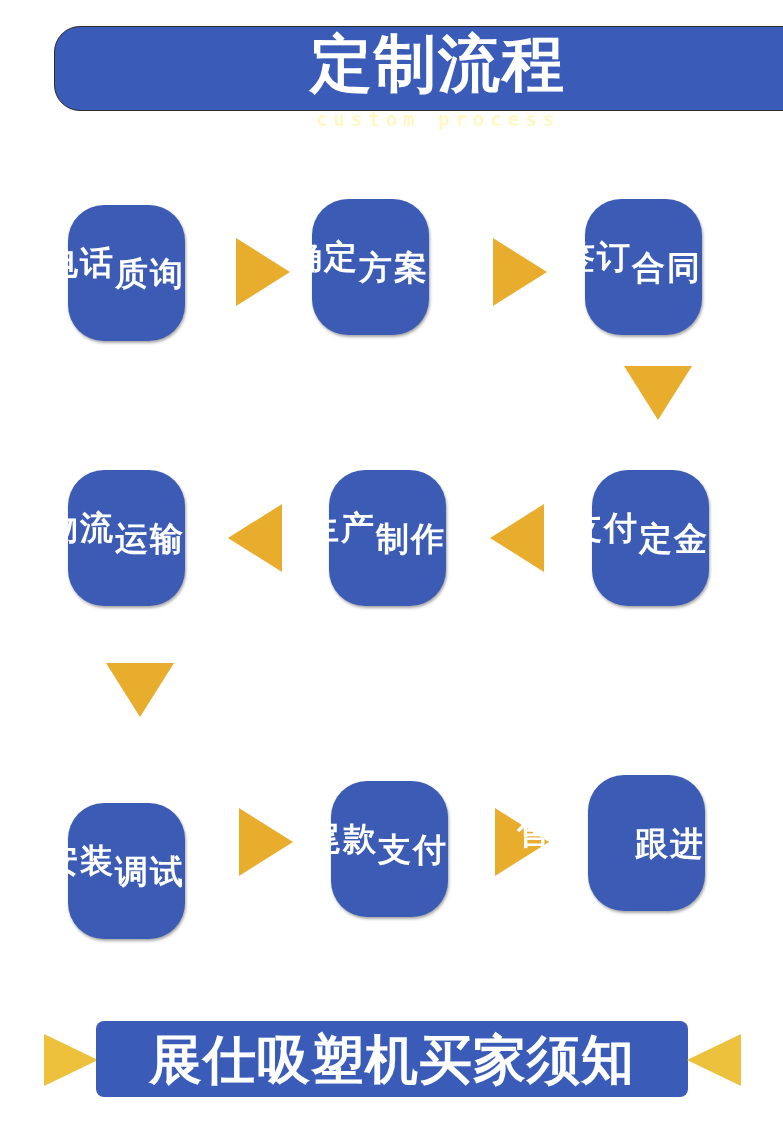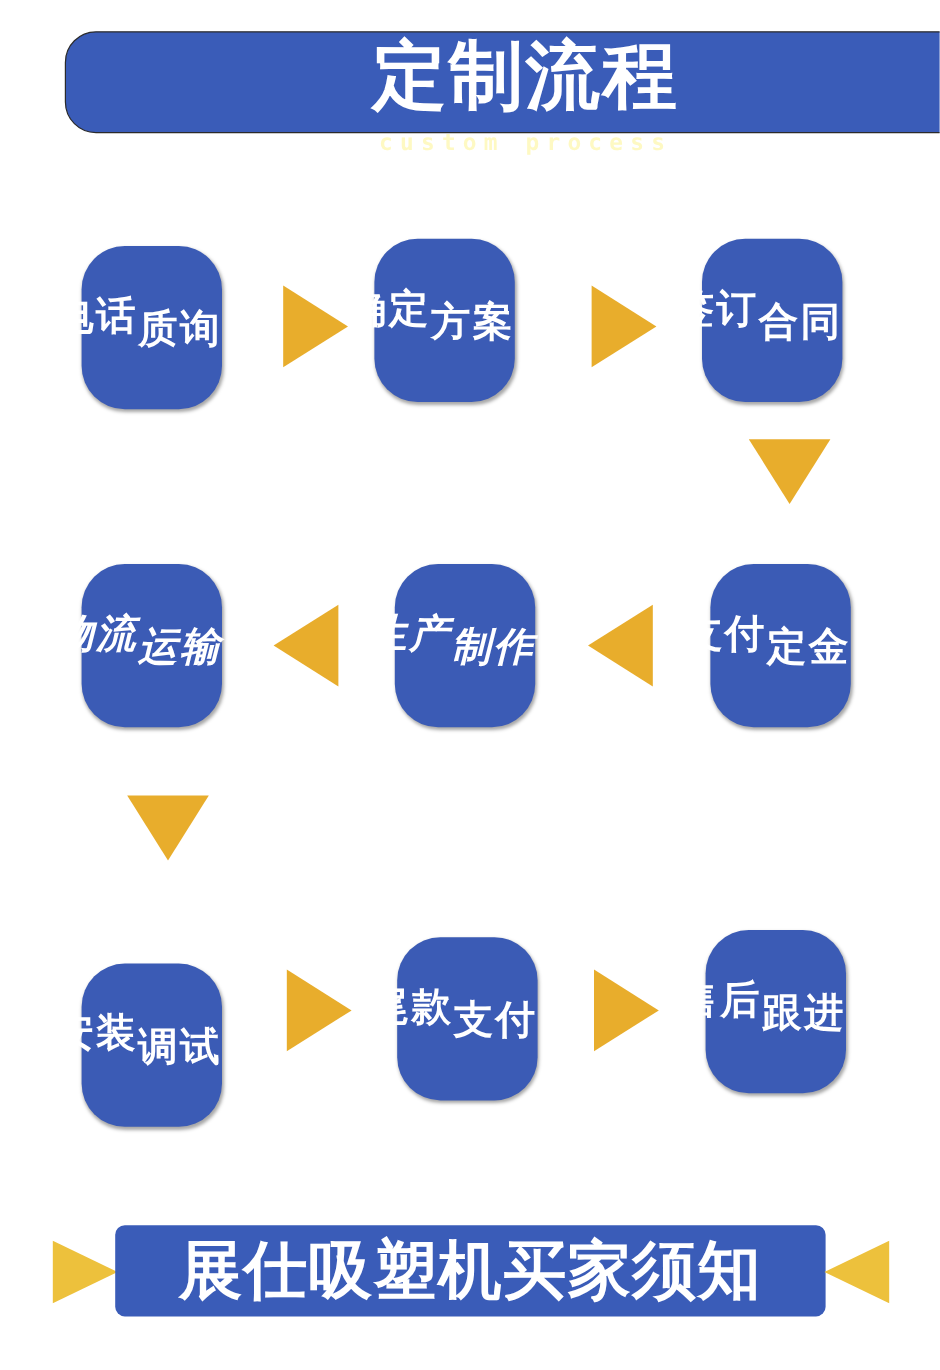--- a/index.html
+++ b/index.html
@@ -162,26 +162,26 @@
   <span class="node-line">方案</span>
 </div>
 <div class="tri tri-right" style="left:493px; top:238px;"></div>
 <div class="node" style="left:585px; top:199px;">
   <span class="node-line first">签订</span>
   <span class="node-line">合同</span>
 </div>
 
 <div class="tri tri-down" style="left:624px; top:366px;"></div>
 
-<div class="node" style="left:68px; top:470px;font-style:italic;">
+<div class="node" style="left:68px; top:470px;">
   <span class="node-line first">物流</span>
   <span class="node-line">运输</span>
 </div>
 <div class="tri tri-left" style="left:228px; top:504px;"></div>
-<div class="node" style="left:329px; top:470px;font-style:italic;">
+<div class="node" style="left:329px; top:470px;">
   <span class="node-line first">生产</span>
   <span class="node-line">制作</span>
 </div>
 <div class="tri tri-left" style="left:490px; top:504px;"></div>
 <div class="node" style="left:592px; top:470px;">
   <span class="node-line first">支付</span>
   <span class="node-line">定金</span>
 </div>
 
 <div class="tri tri-down" style="left:106px; top:663px;"></div>
@@ -189,21 +189,21 @@
 <div class="node" style="left:68px; top:775px;margin-top:28px;">
   <span class="node-line first">安装</span>
   <span class="node-line">调试</span>
 </div>
 <div class="tri tri-right" style="left:239px; top:808px;"></div>
 <div class="node" style="left:331px; top:781px;">
   <span class="node-line first">尾款</span>
   <span class="node-line">支付</span>
 </div>
 <div class="tri tri-right" style="left:495px; top:808px;"></div>
-<div class="node" style="left:588px; top:775px;">
+<div class="node" style="left:588px; top:775px;gap:48px;">
   <span class="node-line first">售后</span>
   <span class="node-line">跟进</span>
 </div>
 
 <div class="banner-tri banner-tri-left"></div>
 <div class="bottom-banner">
   <span class="bottom-banner-text">展仕吸塑机买家须知</span>
 </div>
 <div class="banner-tri banner-tri-right"></div>
 

